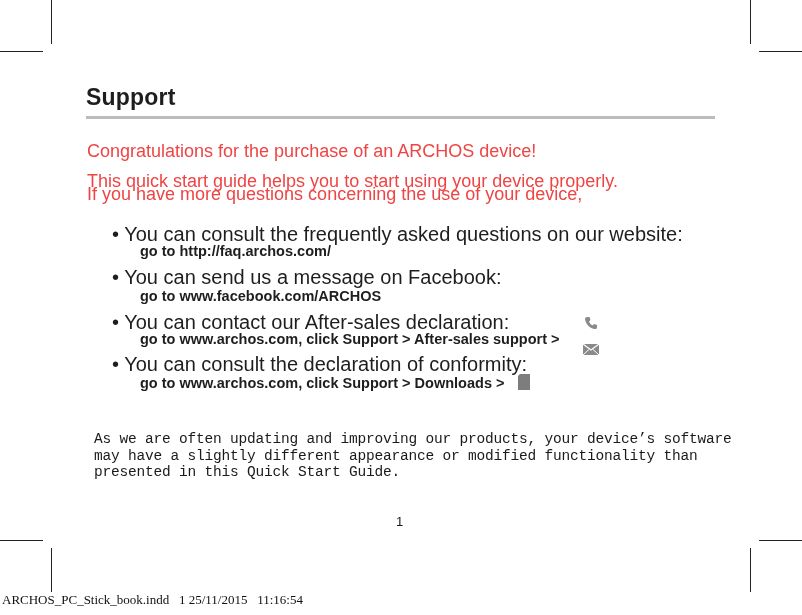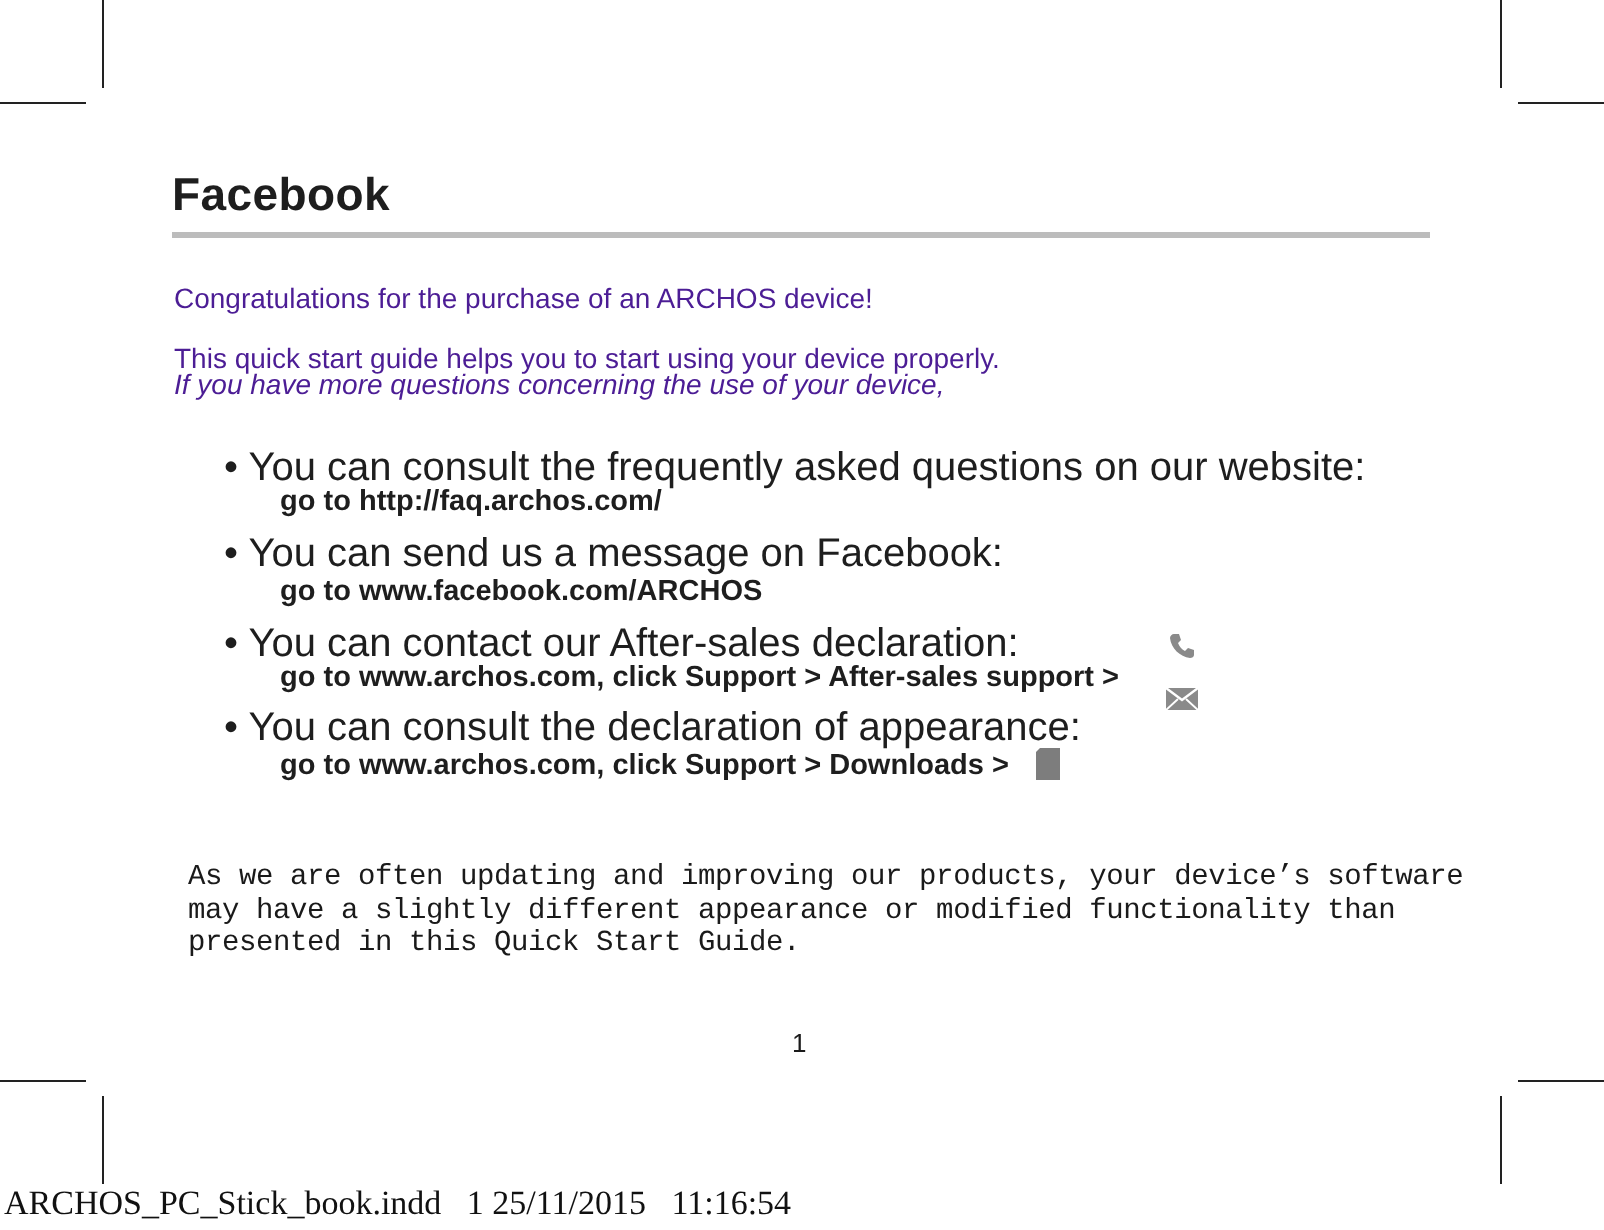--- a/index.html
+++ b/index.html
@@ -6,49 +6,49 @@
     body {
       width: 802px; height: 615px; background: #ffffff; position: relative; overflow: hidden;
       font-family: "DejaVu Sans", "Liberation Sans", sans-serif; color: #1a1a1a;
     }
     .crop { position: absolute; background: #222; }
     .title {
       position: absolute; left: 86px; top: 84px; font-size: 23px; font-weight: bold;
       font-family: "Liberation Sans", sans-serif; letter-spacing: 0.2px; color: #1e1e1e;
     }
     .rule { position: absolute; left: 86px; top: 116px; width: 629px; height: 3px; background: #bcbcbc; }
-    .intro { position: absolute; left: 87px; font-size: 14px; font-family: "Liberation Sans", sans-serif; color: #4c1d95; white-space: nowrap; }
+    .intro { position: absolute; left: 87px; font-size: 18px; font-family: "Liberation Sans", sans-serif; color: #ef4444; white-space: nowrap; }
     .bullet { position: absolute; left: 112px; font-size: 20px; font-family: "Liberation Sans", sans-serif; color: #1e1e1e; white-space: nowrap; }
     .link { position: absolute; left: 112px; font-size: 14.5px; font-weight: bold; font-family: "Liberation Sans", sans-serif; color: #1e1e1e; white-space: nowrap; margin-left: 28px; }
     .icon { position: absolute; }
     .note {
       position: absolute; left: 94px; top: 431px; width: 640px; font-size: 14.5px; line-height: 16.5px;
       font-family: Liberation Mono, monospace; color: #1a1a1a; letter-spacing: -0.2px;
     }
     .pagenum { position: absolute; left: 396px; top: 514px; font-size: 13px; font-family: "Liberation Sans", sans-serif; }
-    .slug { position: absolute; left: 2px; top: 592px; font-size: 17px; font-family: "Liberation Serif", serif; color: #111; white-space: pre; }
+    .slug { position: absolute; left: 2px; top: 592px; font-size: 13px; font-family: "Liberation Serif", serif; color: #111; white-space: pre; }
   </style>
 </head>
 <body>
 
 <div class="crop" style="left:51px;top:0;width:1px;height:44px;"></div>
 <div class="crop" style="left:0;top:51px;width:43px;height:1px;"></div>
 <div class="crop" style="left:750px;top:0;width:1px;height:44px;"></div>
 <div class="crop" style="left:759px;top:51px;width:43px;height:1px;"></div>
 <div class="crop" style="left:0;top:540px;width:43px;height:1px;"></div>
 <div class="crop" style="left:51px;top:548px;width:1px;height:44px;"></div>
 <div class="crop" style="left:759px;top:540px;width:43px;height:1px;"></div>
 <div class="crop" style="left:750px;top:548px;width:1px;height:44px;"></div>
 
-<div class="title">Facebook</div>
+<div class="title">Support</div>
 <div class="rule"></div>
 
 <div class="intro" style="top:141px;">Congratulations for the purchase of an ARCHOS device!</div>
 <div class="intro" style="top:171px;">This quick start guide helps you to start using your device properly.</div>
-<div class="intro" style="top:184px;font-style:italic;">If you have more questions concerning the use of your device,</div>
+<div class="intro" style="top:184px;">If you have more questions concerning the use of your device,</div>
 
 <div class="bullet" style="top:223px;">• You can consult the frequently asked questions on our website:</div>
 <div class="link" style="top:243px;">go to http://faq.archos.com/</div>
 
 <div class="bullet" style="top:266px;">• You can send us a message on Facebook:</div>
 <div class="link" style="top:288px;">go to www.facebook.com/ARCHOS</div>
 
 <div class="bullet" style="top:311px;">• You can contact our After-sales declaration:</div>
 <div class="link" style="top:331px;">go to www.archos.com, click Support &gt; After-sales support &gt;</div>
 
@@ -58,21 +58,21 @@
     </svg>
 </div>
 <div class="icon" style="left:583px;top:340px;">
   <svg width="16" height="11" viewBox="0 0 16 11">
       <rect x="0" y="0" width="16" height="11" fill="#8a8a8a"></rect>
       <path d="M0 0 L8 6 L16 0" stroke="#ffffff" stroke-width="1.2" fill="none"></path>
       <path d="M0 11 L6 5.5 M16 11 L10 5.5" stroke="#ffffff" stroke-width="1" fill="none"></path>
     </svg>
 </div>
 
-<div class="bullet" style="top:353px;">• You can consult the declaration of appearance:</div>
+<div class="bullet" style="top:353px;">• You can consult the declaration of conformity:</div>
 <div class="link" style="top:375px;">go to www.archos.com, click Support &gt; Downloads &gt;</div>
 <div class="icon" style="left:518px;top:374px;">
   <svg width="12" height="16" viewBox="0 0 12 16">
       <path d="M2 0 L12 0 L12 16 L0 16 L0 2 Z" fill="#7d7d7d"></path>
     </svg>
 </div>
 
 <div class="note">As we are often updating and improving our products, your device’s software may have a slightly different appearance or modified functionality than presented in this Quick Start Guide.</div>
 
 <div class="pagenum">1</div>

